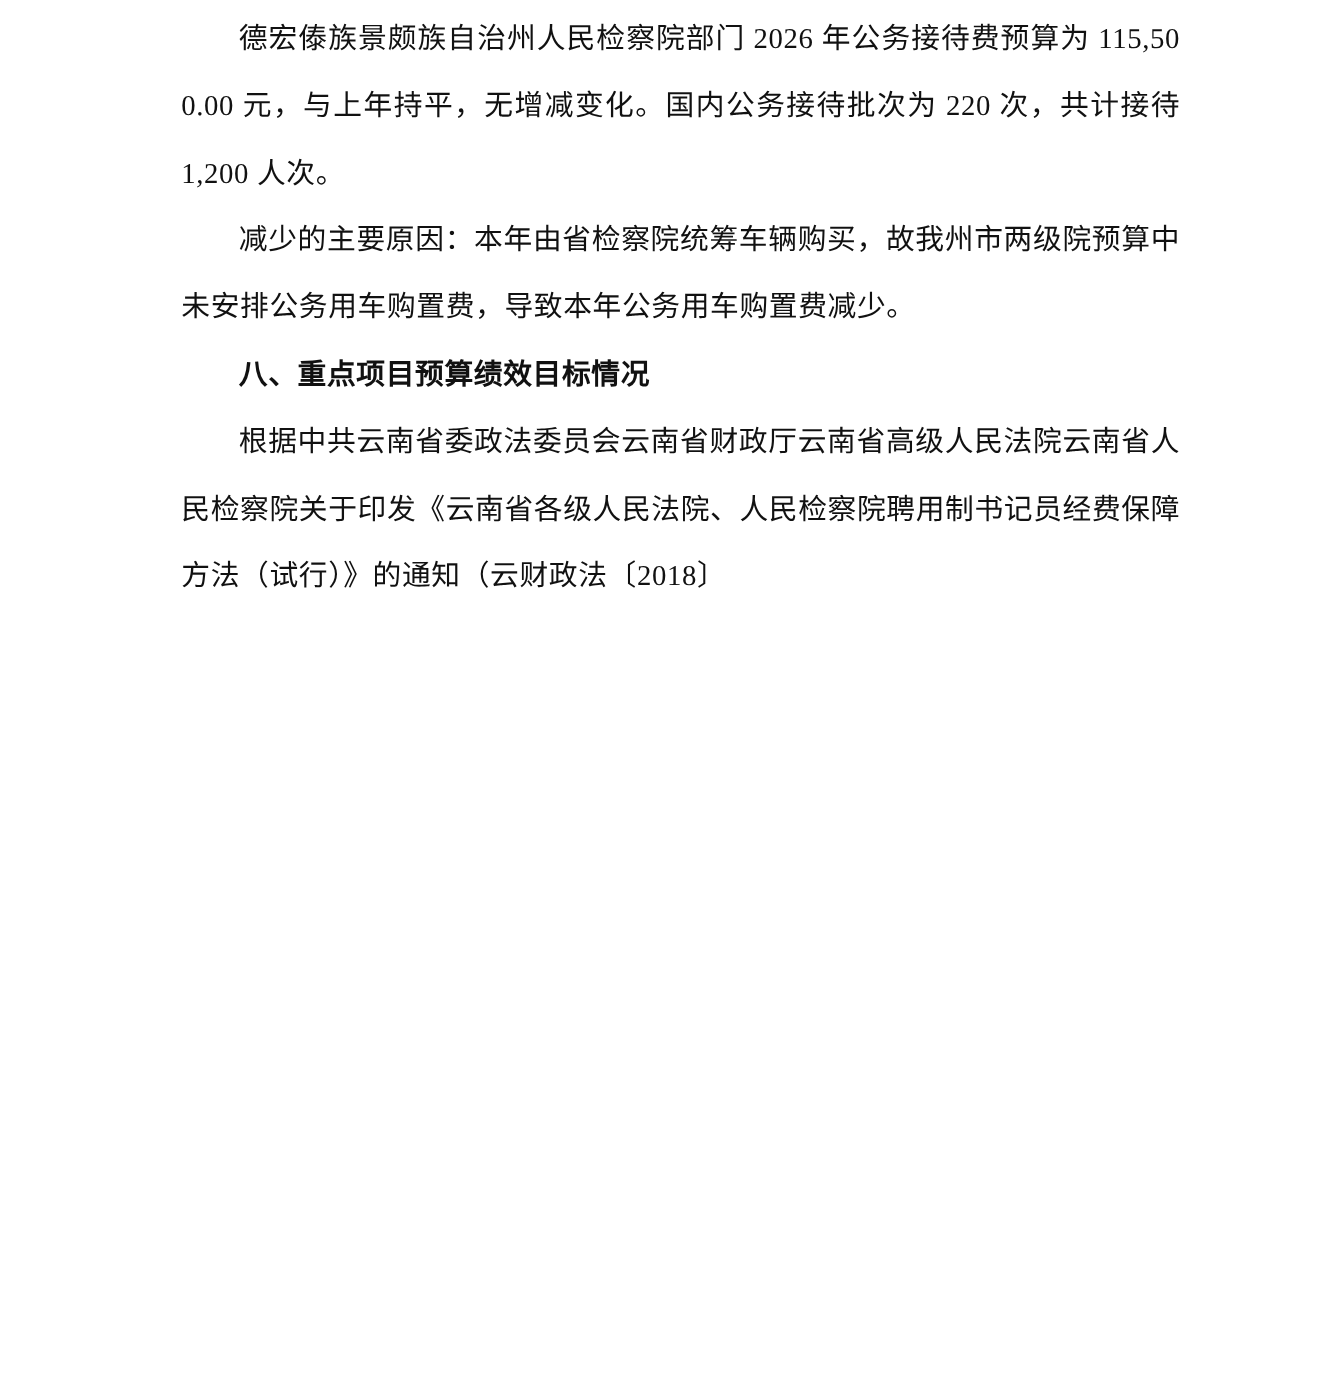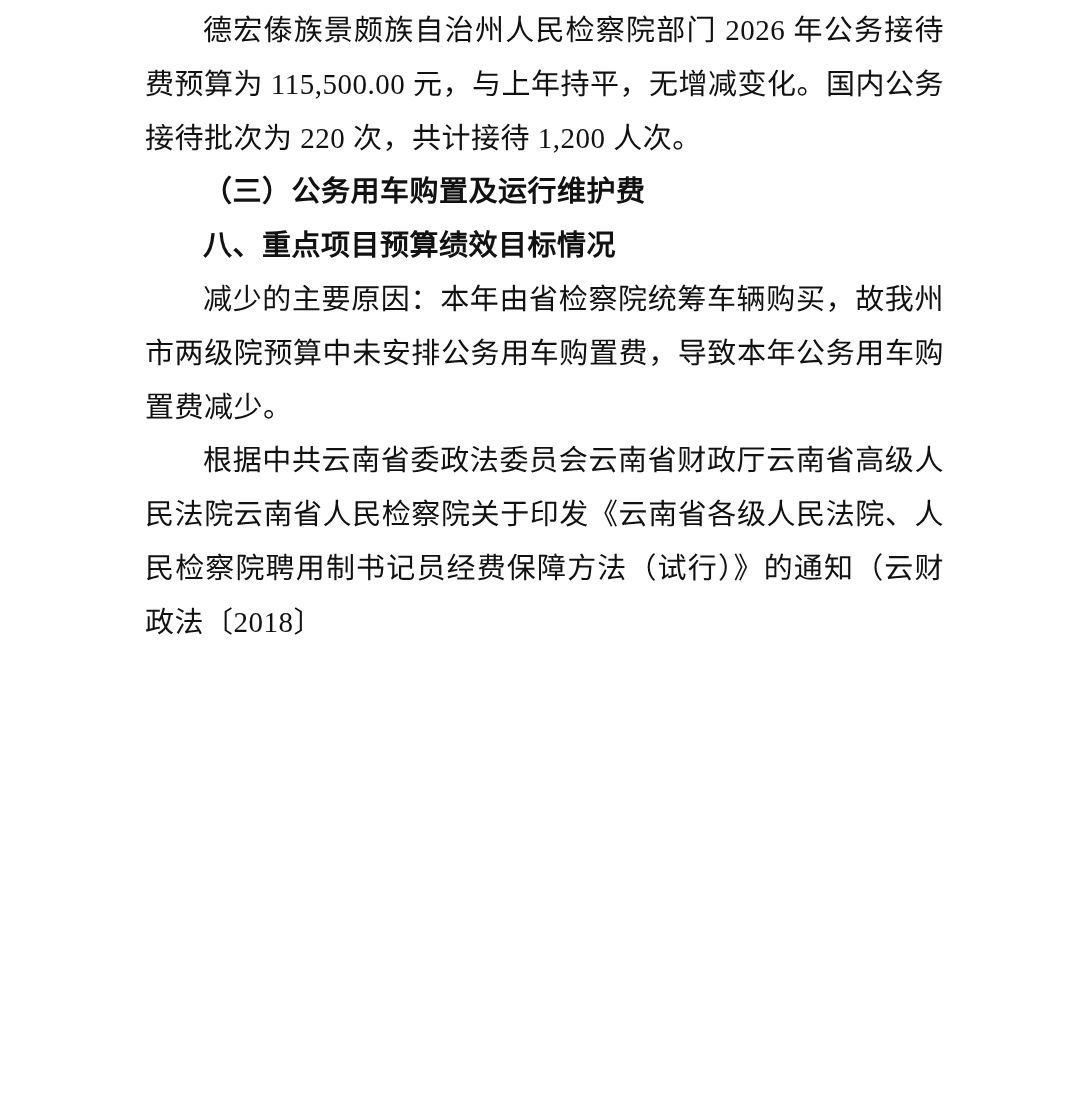--- a/index.html
+++ b/index.html
@@ -15,21 +15,21 @@
     overflow: hidden;
     box-sizing: border-box;
     padding: 4px 130px 0 145px;
     color: #111111;
   }
   .doc-body {
     font-family: "Liberation Serif", "DejaVu Serif", serif;
   }
   p.para {
     margin: 0;
-    font-size: 29px;
+    font-size: 23px;
     line-height: 53.8px;
     text-align: justify;
     text-justify: inter-ideograph;
     text-indent: 2em;
     letter-spacing: 0.5px;
     word-break: break-all;
     color: #111111;
   }
   p.para.body-text {
     font-family: "Liberation Serif", "DejaVu Serif", serif;
@@ -43,18 +43,17 @@
     font-family: "Liberation Sans", "DejaVu Sans", sans-serif;
     font-weight: 700;
   }
 </style>
 </head>
 <body>
 
 <div class="page">
   <div class="doc-body">
     <p class="para body-text">德宏傣族景颇族自治州人民检察院部门 2026 年公务接待费预算为 115,500.00 元，与上年持平，无增减变化。国内公务接待批次为 220 次，共计接待 1,200 人次。</p>
-    <p class="para heading-kai">（三）公务用车购置及运行维护费</p>
+    <p class="para body-text">减少的主要原因：本年由省检察院统筹车辆购买，故我州市两级院预算中未安排公务用车购置费，导致本年公务用车购置费减少。</p>
     <p class="para heading-hei">八、重点项目预算绩效目标情况</p>
-    <p class="para body-text">减少的主要原因：本年由省检察院统筹车辆购买，故我州市两级院预算中未安排公务用车购置费，导致本年公务用车购置费减少。</p>
     <p class="para body-text">根据中共云南省委政法委员会云南省财政厅云南省高级人民法院云南省人民检察院关于印发《云南省各级人民法院、人民检察院聘用制书记员经费保障方法（试行）》的通知（云财政法〔2018〕</p>
   </div>
 </div>
 
 </body></html>

